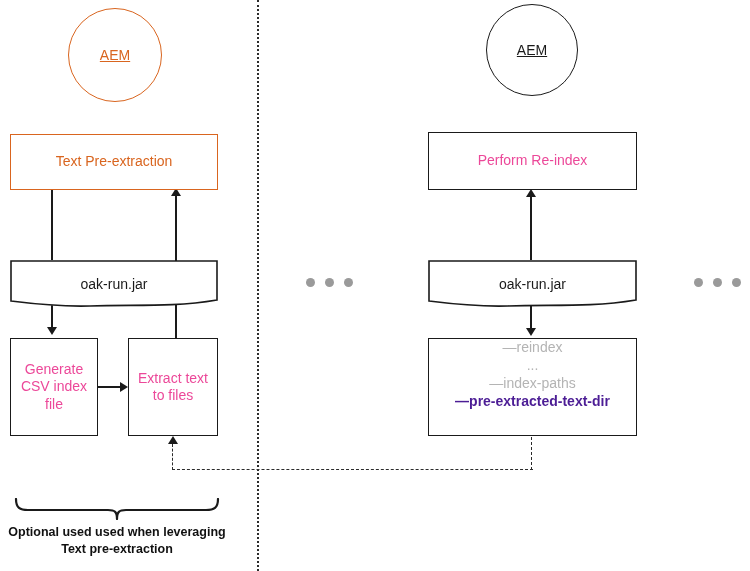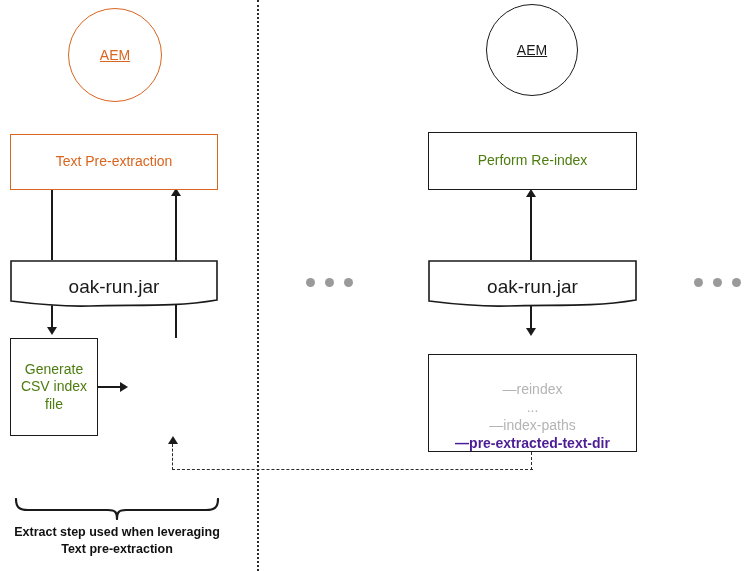--- a/index.html
+++ b/index.html
@@ -18,21 +18,21 @@
 
   
   .node {
     position: absolute;
     box-sizing: border-box;
     background: #ffffff;
     display: flex;
     align-items: center;
     justify-content: center;
     text-align: center;
-    color: #4d7c0f;
+    color: #ec4899;
     font-size: 14px;
     line-height: 1.25;
     z-index: 5;
   }
   .node.black   { border: 1.6px solid #1a1a1a; }
   .node.orange  { border: 1.8px solid #d9651f; color: #d9651f; }
 
   .circle {
     position: absolute;
     box-sizing: border-box;
@@ -52,21 +52,21 @@
   .doc {
     position: absolute;
     z-index: 5;
   }
   .doc svg { display: block; }
   .doc .doc-label {
     position: absolute;
     left: 0; right: 0;
     top: 16px;
     text-align: center;
-    font-size: 19px;
+    font-size: 14px;
     color: #1a1a1a;
   }
 
   
   .vline {
     position: absolute;
     background: #1a1a1a;
     width: 2px;
     z-index: 3;
   }
@@ -124,25 +124,24 @@
 
   
   .param-box {
     position: absolute;
     box-sizing: border-box;
     border: 1.6px solid #1a1a1a;
     background: #ffffff;
     display: flex;
     flex-direction: column;
     align-items: center;
-    justify-content: flex-end;
+    justify-content: flex-start;
     gap: 2px;
     font-size: 14px;
     z-index: 5;
-    margin-top: 16px;
   }
   .param-box .p-muted { color: #b4b4b4; }
   .param-box .p-strong { color: #4c1d95; font-weight: bold; }
 
   
   .dashed-v {
     position: absolute;
     border-left: 1.6px dashed #2b2b2b;
     z-index: 3;
   }
@@ -195,34 +194,37 @@
 
   <div class="vline" style="left:175px; top:260px; height:78px;"></div>
 
   <div class="node black" style="left:10px; top:338px; width:88px; height:98px; padding:0 6px;">
     <span>Generate CSV index file</span>
   </div>
 
   <div class="hline" style="left:98px; top:386px; width:24px;"></div>
   <div class="arrow-right" style="left:120px; top:382px;"></div>
 
+  <div class="node black" style="left:128px; top:338px; width:90px; height:98px; padding:0 6px;">
+    <span>Extract text to files</span>
+  </div>
 
   <div class="dashed-v" style="left:531px; top:437px; height:33px;"></div>
   <div class="dashed-h" style="left:172px; top:469px; width:361px;"></div>
   <div class="dashed-v" style="left:172px; top:444px; height:26px;"></div>
   <div class="arrow-up" style="left:168px; top:436px;"></div>
 
   <div class="brace" style="left:14px; top:498px; width:206px; height:22px;">
     <svg width="206" height="22" viewBox="0 0 206 22">
       <path d="M2,1 C2,10 6,12 14,12 L94,12 C101,12 103,14 103,21
                C103,14 105,12 112,12 L192,12 C200,12 204,10 204,1" fill="none" stroke="#1a1a1a" stroke-width="2.2" stroke-linecap="round" stroke-linejoin="round"></path>
     </svg>
   </div>
   <div class="caption" style="left:4px; top:524px; width:226px;">
-    <div>Extract step used when leveraging</div>
+    <div>Optional used used when leveraging</div>
     <div>Text pre-extraction</div>
   </div>
 
   <div class="divider" style="left:257px; top:0px; height:571px;"></div>
 
   <div class="dots" style="left:306px; top:278px;">
     <span></span>
     <span></span>
     <span></span>
   </div>

